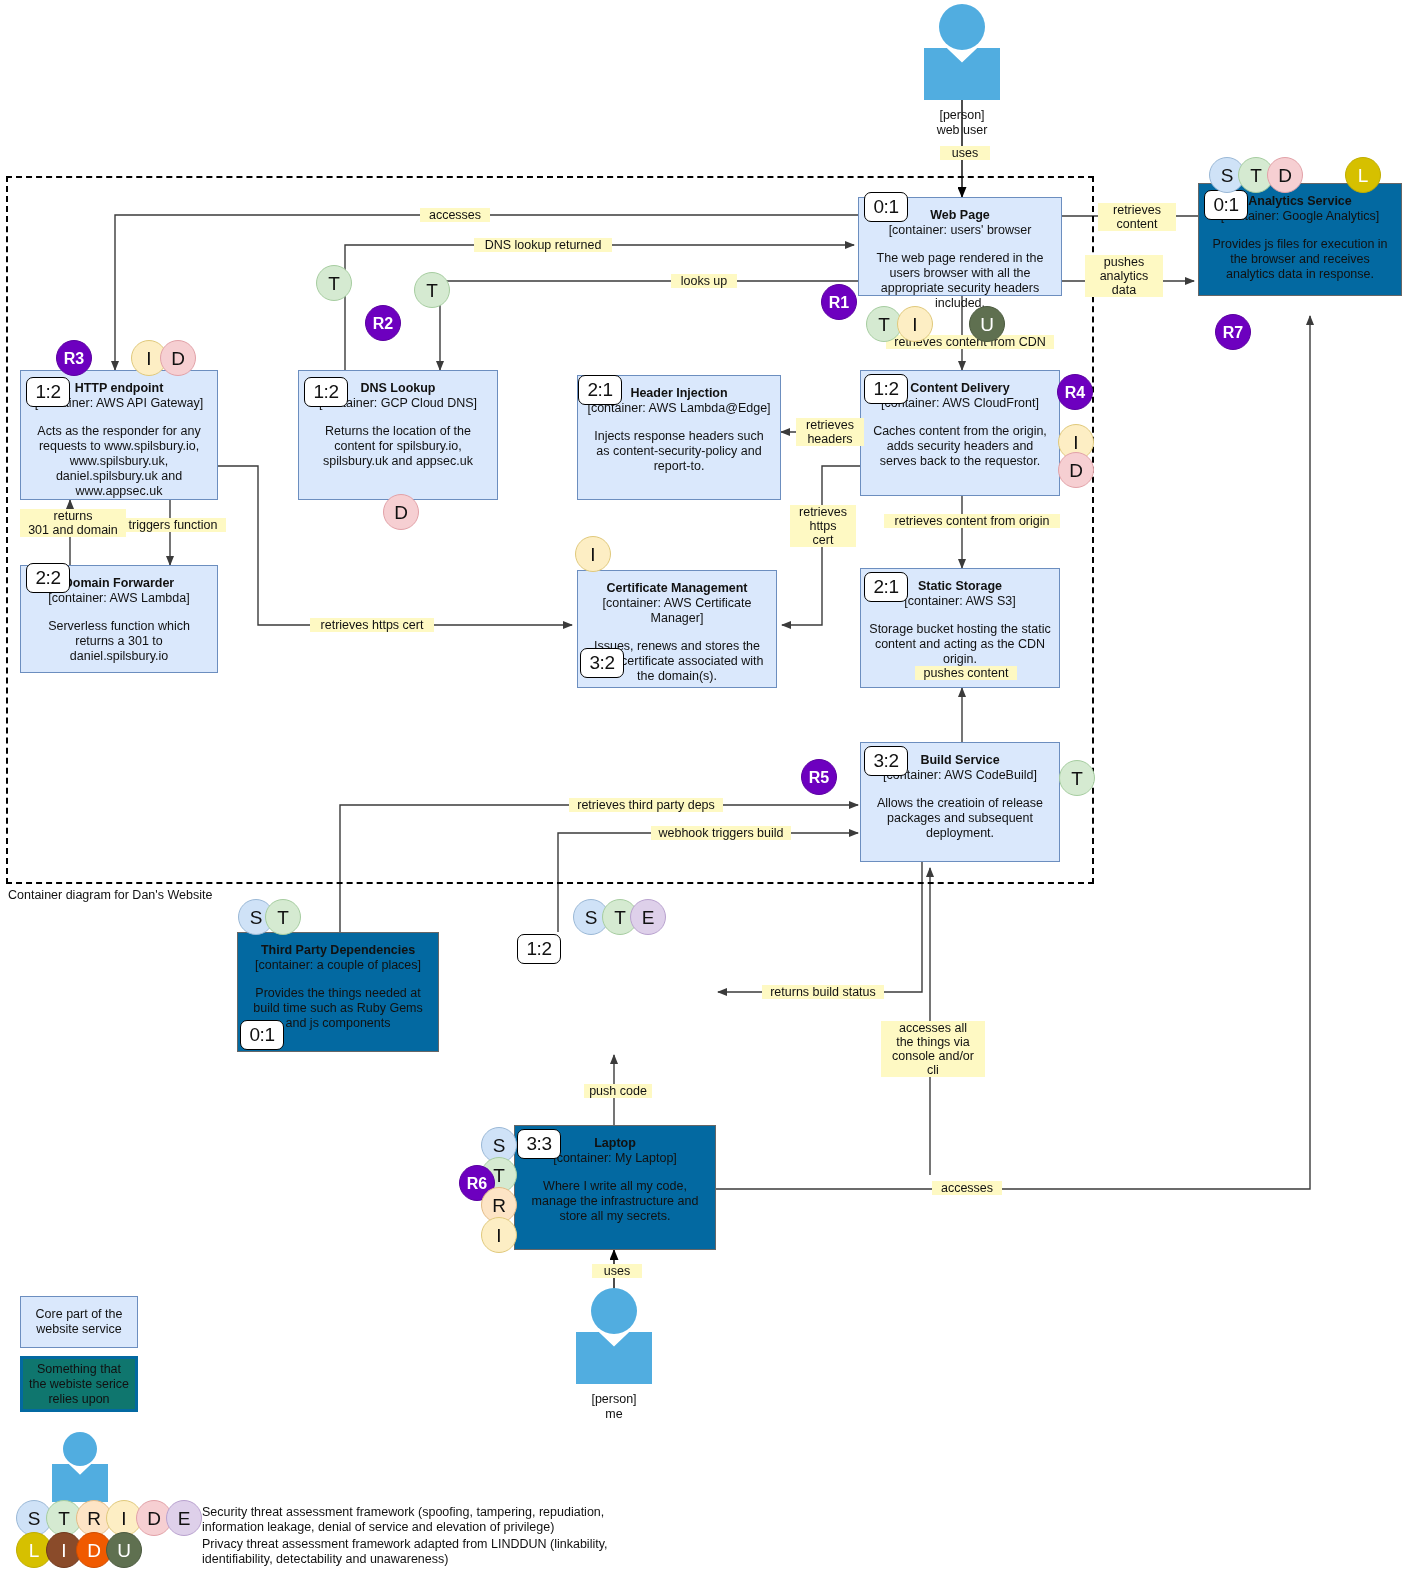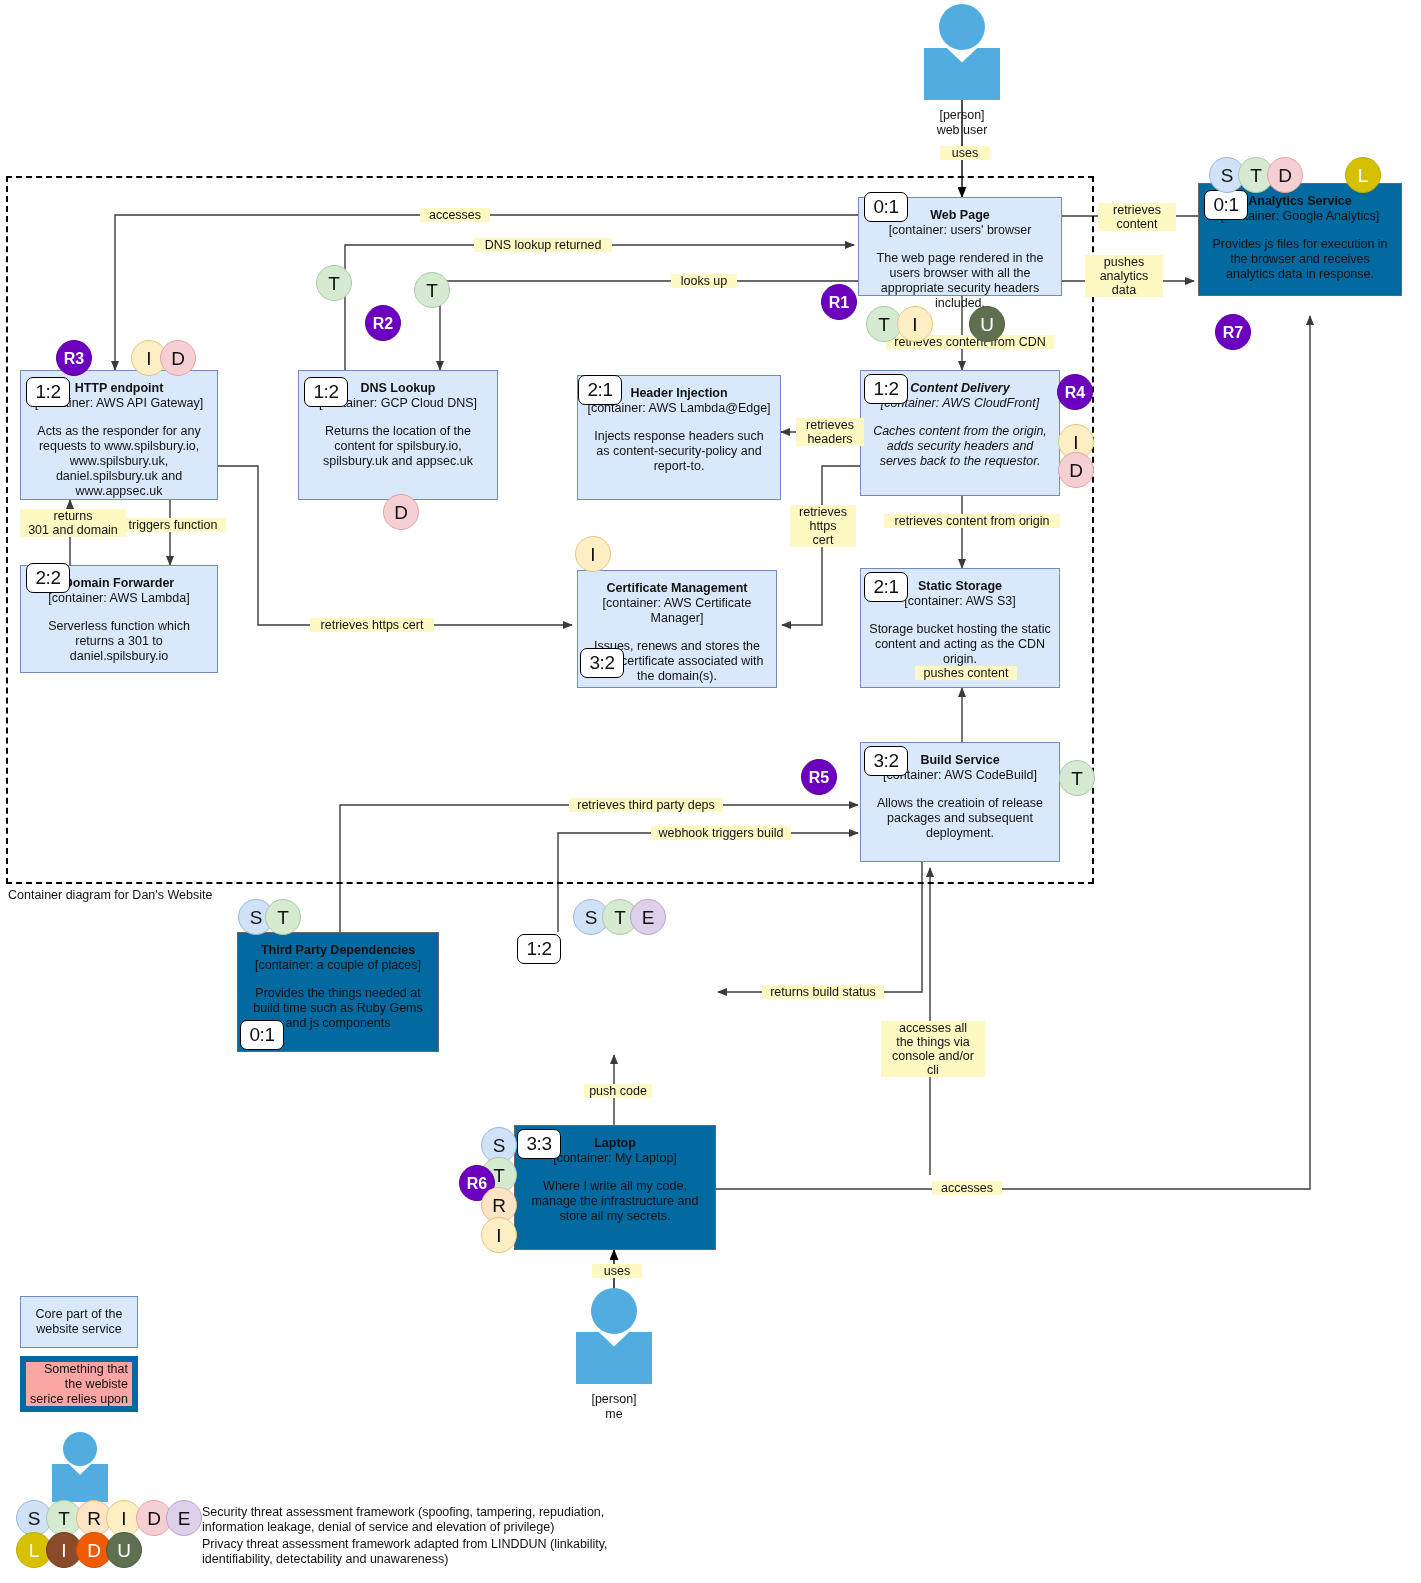--- a/index.html
+++ b/index.html
@@ -48,21 +48,21 @@
   .person{position:absolute;}
   .person .head{border-radius:50%;background:#51ade0;margin:0 auto;}
   .person .body{background:#51ade0;margin:0 auto;
      clip-path:polygon(0% 0%, 30% 0%, 50% 28%, 70% 0%, 100% 0%, 100% 100%, 0% 100%);}
   .person .cap{position:absolute;font-size:12.5px;line-height:15px;text-align:center;width:100%;}
 
   
   .legbox{position:absolute;box-sizing:border-box;font-size:12.5px;line-height:15px;
           text-align:center;display:flex;align-items:center;justify-content:center;padding:4px;}
   .legbox.core{border:1px solid #6c8ebf;background:#dae8fc;}
-  .legbox.rely{border:6px solid #0369a1;background:#fca5a5;text-align:right;}
+  .legbox.rely{border:3px solid #0369a1;background:#0f766e;}
   .legtext{position:absolute;font-size:12.5px;line-height:15px;}
 </style>
 </head>
 <body>
 
 <div id="canvas">
 
   <svg id="wires">
     <defs>
       <marker id="ah" markerWidth="10" markerHeight="8" refX="9" refY="4" orient="auto" markerUnits="userSpaceOnUse">
@@ -163,21 +163,21 @@
   </div>
   <div class="tag" style="left:304px;top:377px;">1:2</div>
 
   <div class="node" style="left:577px;top:375px;width:204px;height:125px;">
     <div class="title">Header Injection</div>
     <div class="tech">[container: AWS Lambda@Edge]</div>
     <div class="desc">Injects response headers such as content-security-policy and report-to.</div>
   </div>
   <div class="tag" style="left:578px;top:375px;">2:1</div>
 
-  <div class="node" style="left:860px;top:370px;width:200px;height:126px;font-style:italic;">
+  <div class="node" style="left:860px;top:370px;width:200px;height:126px;">
     <div class="title">Content Delivery</div>
     <div class="tech">[container: AWS CloudFront]</div>
     <div class="desc">Caches content from the origin, adds security headers and serves back to the requestor.</div>
   </div>
   <div class="tag" style="left:864px;top:374px;">1:2</div>
 
   <div class="node" style="left:20px;top:565px;width:198px;height:108px;">
     <div class="title">Domain Forwarder</div>
     <div class="tech">[container: AWS Lambda]</div>
     <div class="desc">Serverless function which returns a 301 to daniel.spilsbury.io</div>

